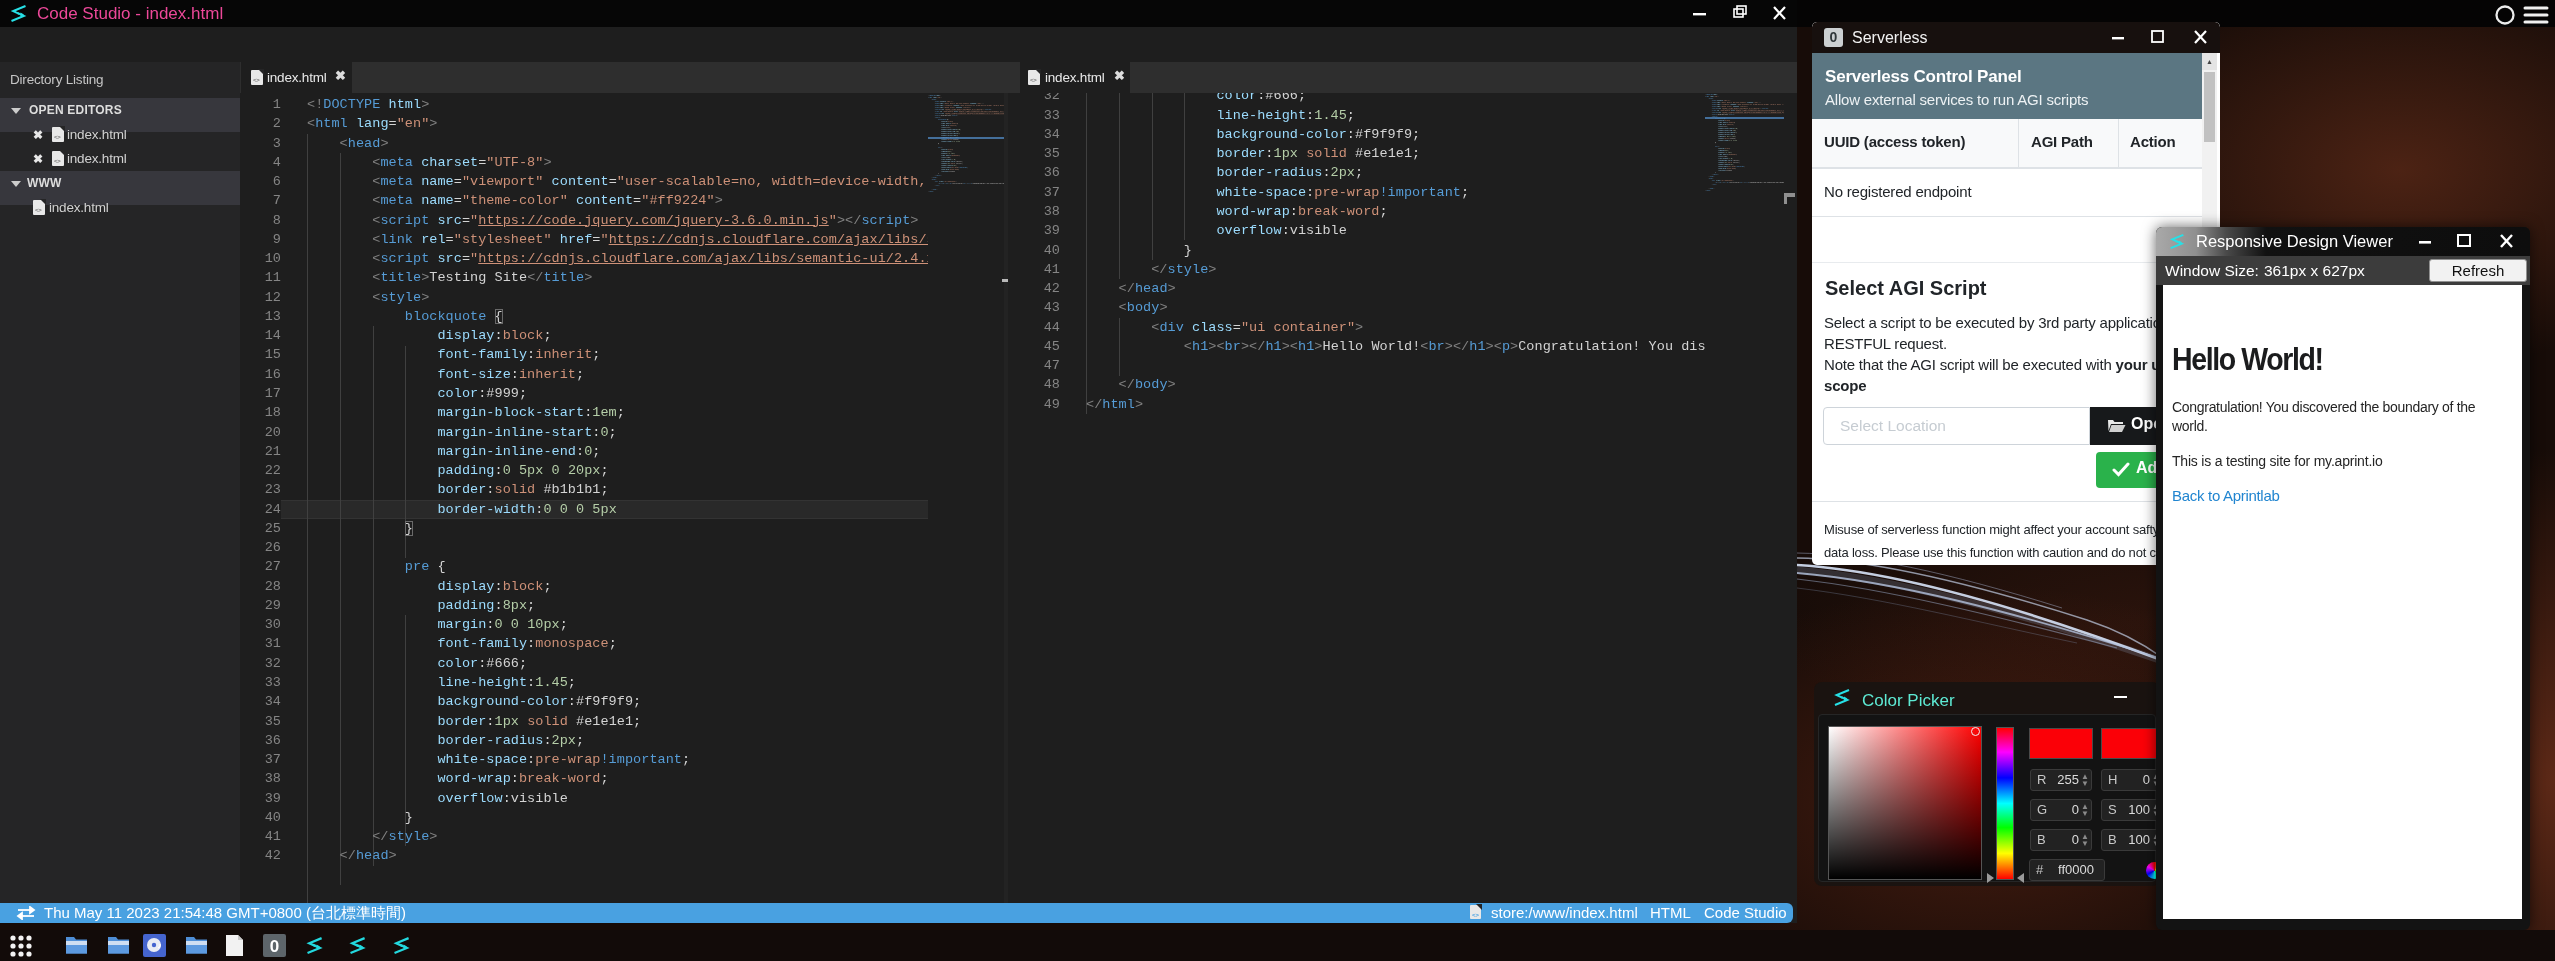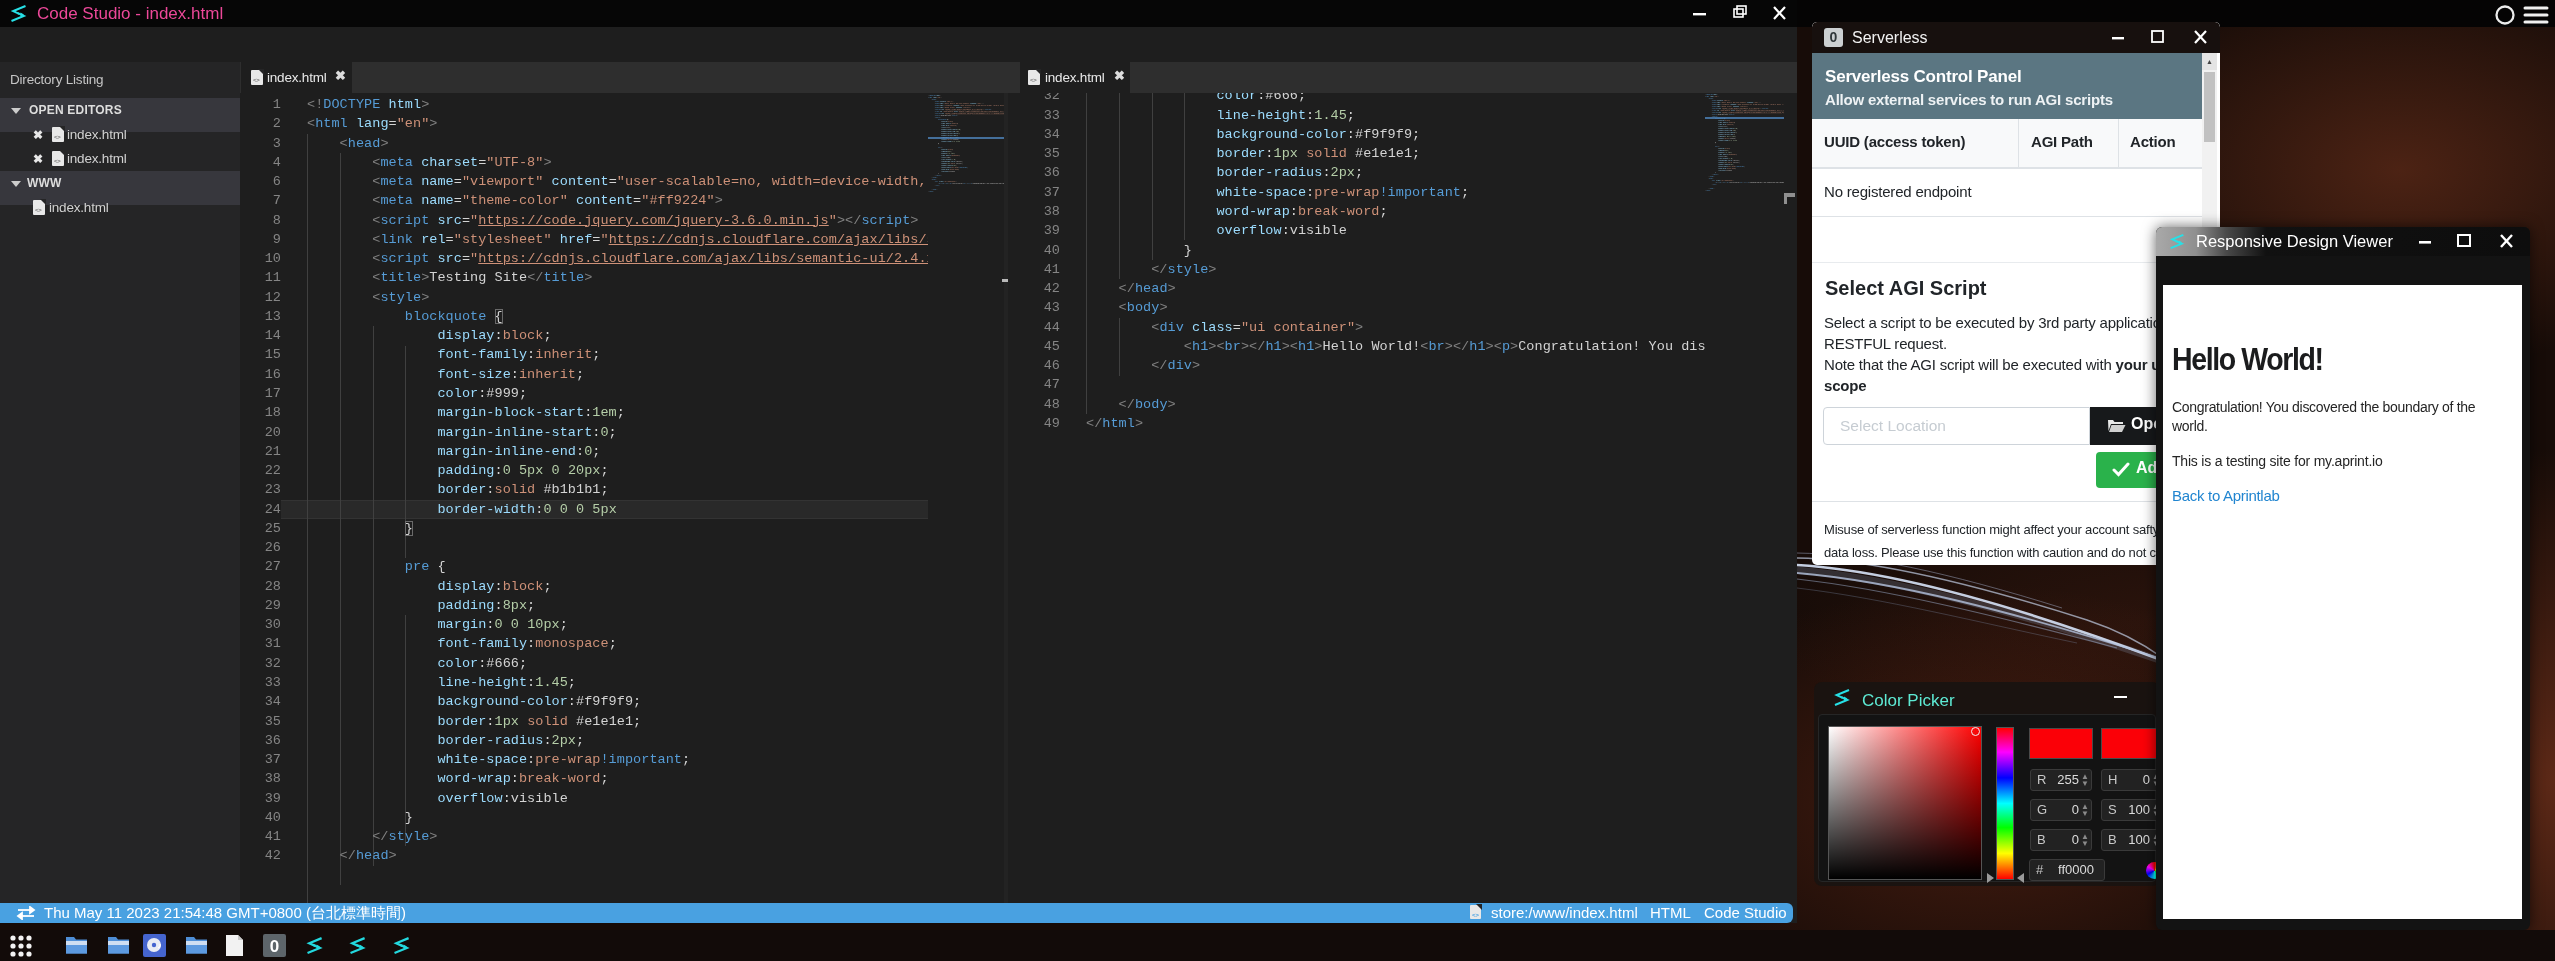--- a/index.html
+++ b/index.html
@@ -253,21 +253,20 @@
 <div class="cl"><span class="g" style="width:52px">36</span><span class="c" style="margin-left:26px">                <i class="tA">border-radius</i>:<i class="tN">2px</i>;</span></div>
 <div class="cl"><span class="g" style="width:52px">37</span><span class="c" style="margin-left:26px">                <i class="tA">white-space</i>:<i class="tS">pre-wrap</i><i class="tI">!important</i>;</span></div>
 <div class="cl"><span class="g" style="width:52px">38</span><span class="c" style="margin-left:26px">                <i class="tA">word-wrap</i>:<i class="tS">break-word</i>;</span></div>
 <div class="cl"><span class="g" style="width:52px">39</span><span class="c" style="margin-left:26px">                <i class="tA">overflow</i>:visible</span></div>
 <div class="cl"><span class="g" style="width:52px">40</span><span class="c" style="margin-left:26px">            }</span></div>
 <div class="cl"><span class="g" style="width:52px">41</span><span class="c" style="margin-left:26px">        <i class="tP">&lt;/</i><i class="tT">style</i><i class="tP">&gt;</i></span></div>
 <div class="cl"><span class="g" style="width:52px">42</span><span class="c" style="margin-left:26px">    <i class="tP">&lt;/</i><i class="tT">head</i><i class="tP">&gt;</i></span></div>
 <div class="cl"><span class="g" style="width:52px">43</span><span class="c" style="margin-left:26px">    <i class="tP">&lt;</i><i class="tT">body</i><i class="tP">&gt;</i></span></div>
 <div class="cl"><span class="g" style="width:52px">44</span><span class="c" style="margin-left:26px">        <i class="tP">&lt;</i><i class="tT">div</i> <i class="tA">class</i>=<i class="tS">"ui container"</i><i class="tP">&gt;</i></span></div>
 <div class="cl"><span class="g" style="width:52px">45</span><span class="c" style="margin-left:26px">            <i class="tP">&lt;</i><i class="tT">h1</i><i class="tP">&gt;&lt;</i><i class="tT">br</i><i class="tP">&gt;&lt;/</i><i class="tT">h1</i><i class="tP">&gt;&lt;</i><i class="tT">h1</i><i class="tP">&gt;</i>Hello World!<i class="tP">&lt;</i><i class="tT">br</i><i class="tP">&gt;&lt;/</i><i class="tT">h1</i><i class="tP">&gt;&lt;</i><i class="tT">p</i><i class="tP">&gt;</i>Congratulation! You discovered the boundary of</span></div>
-<div class="cl"><span class="g" style="width:52px">46</span><span class="c" style="margin-left:26px">        <i class="tP">&lt;/</i><i class="tT">div</i><i class="tP">&gt;</i></span></div>
 <div class="cl"><span class="g" style="width:52px">47</span><span class="c" style="margin-left:26px"></span></div>
 <div class="cl"><span class="g" style="width:52px">48</span><span class="c" style="margin-left:26px">    <i class="tP">&lt;/</i><i class="tT">body</i><i class="tP">&gt;</i></span></div>
 <div class="cl"><span class="g" style="width:52px">49</span><span class="c" style="margin-left:26px"><i class="tP">&lt;/</i><i class="tT">html</i><i class="tP">&gt;</i></span></div>
 
    </div>
  </div>
 
  <div class="minibox" style="left:928px;top:95px;width:76px;height:100px">
    <div class="mini">
 
@@ -408,21 +407,21 @@
    <rect x="5" y="15" width="12" height="2.4" fill="#fff"></rect>
    <rect x="45" y="9" width="11" height="11" fill="none" stroke="#fff" stroke-width="1.8"></rect>
    <g stroke="#fff" stroke-width="2.2">
           <line x1="88" y1="9" x2="99" y2="21"></line>
           <line x1="99" y1="9" x2="88" y2="21"></line>
         </g>
   </svg>
  </div>
  <div class="hd">
       <b class="abs" style="left:13px;top:14px;font-size:17px;letter-spacing:-0.2px">Serverless Control Panel</b>
-   <span class="abs" style="left:13px;top:38px;font-size:15px;letter-spacing:-0.2px;font-weight:700;color:#eef2f4">Allow external services to run AGI scripts</span>
+   <span class="abs" style="left:13px;top:38px;font-size:15px;letter-spacing:-0.2px;font-weight:400;color:#eef2f4">Allow external services to run AGI scripts</span>
     </div>
  <div class="sb">
       <span class="up" style="font-size:7px;color:#444">▲</span>
       <span class="th"></span>
     </div>
  <div class="tblh">
       <span class="abs" style="left:12px;top:14px">UUID (access token)</span>
    <span class="abs" style="left:219px;top:14px">AGI Path</span>
       <span class="abs" style="left:318px;top:14px">Action</span>
     </div>
@@ -522,20 +521,25 @@
       </svg>
   <span class="nm">Responsive Design Viewer</span>
   <svg class="abs" style="left:255px;top:0" width="119" height="29" viewBox="0 0 119 29">
    <rect x="8" y="14" width="12" height="2.6" fill="#fff"></rect>
    <rect x="47" y="8" width="12" height="11" fill="none" stroke="#fff" stroke-width="2"></rect>
    <g stroke="#fff" stroke-width="2.4">
           <line x1="90" y1="8" x2="101" y2="20"></line>
           <line x1="101" y1="8" x2="90" y2="20"></line>
         </g>
   </svg>
+ </div>
+ <div class="szbar">
+   <span class="abs" style="left:9px;top:0;line-height:29px">Window Size:</span>
+   <span class="abs" style="left:108px;top:0;line-height:29px">361px x 627px</span>
+   <div class="abs" style="left:273px;top:3px;width:98px;height:23px;background:#f2f2f2;border:1px solid #909090;border-radius:3px;color:#111;font-size:15px;text-align:center;line-height:21px">Refresh</div>
  </div>
  <div class="content">
    <div class="abs" style="left:9px;top:56px;font-size:28.5px;letter-spacing:-1.4px;font-weight:700;color:#1b1c1d;transform:scaleY(1.12);transform-origin:0 0">Hello World!</div>
    <div class="abs" style="left:9px;top:113px;font-size:14px;letter-spacing:-0.3px;line-height:19.4px;color:#252525;white-space:nowrap">Congratulation! You discovered the boundary of the<br>world.</div>
    <div class="abs" style="left:9px;top:168px;font-size:14px;letter-spacing:-0.2px;color:#252525">This is a testing site for my.aprint.io</div>
    <div class="abs" style="left:9px;top:202px;font-size:15px;letter-spacing:-0.3px;color:#2185d0">Back to Aprintlab</div>
  </div>
 </div>
 
 <div id="task">

